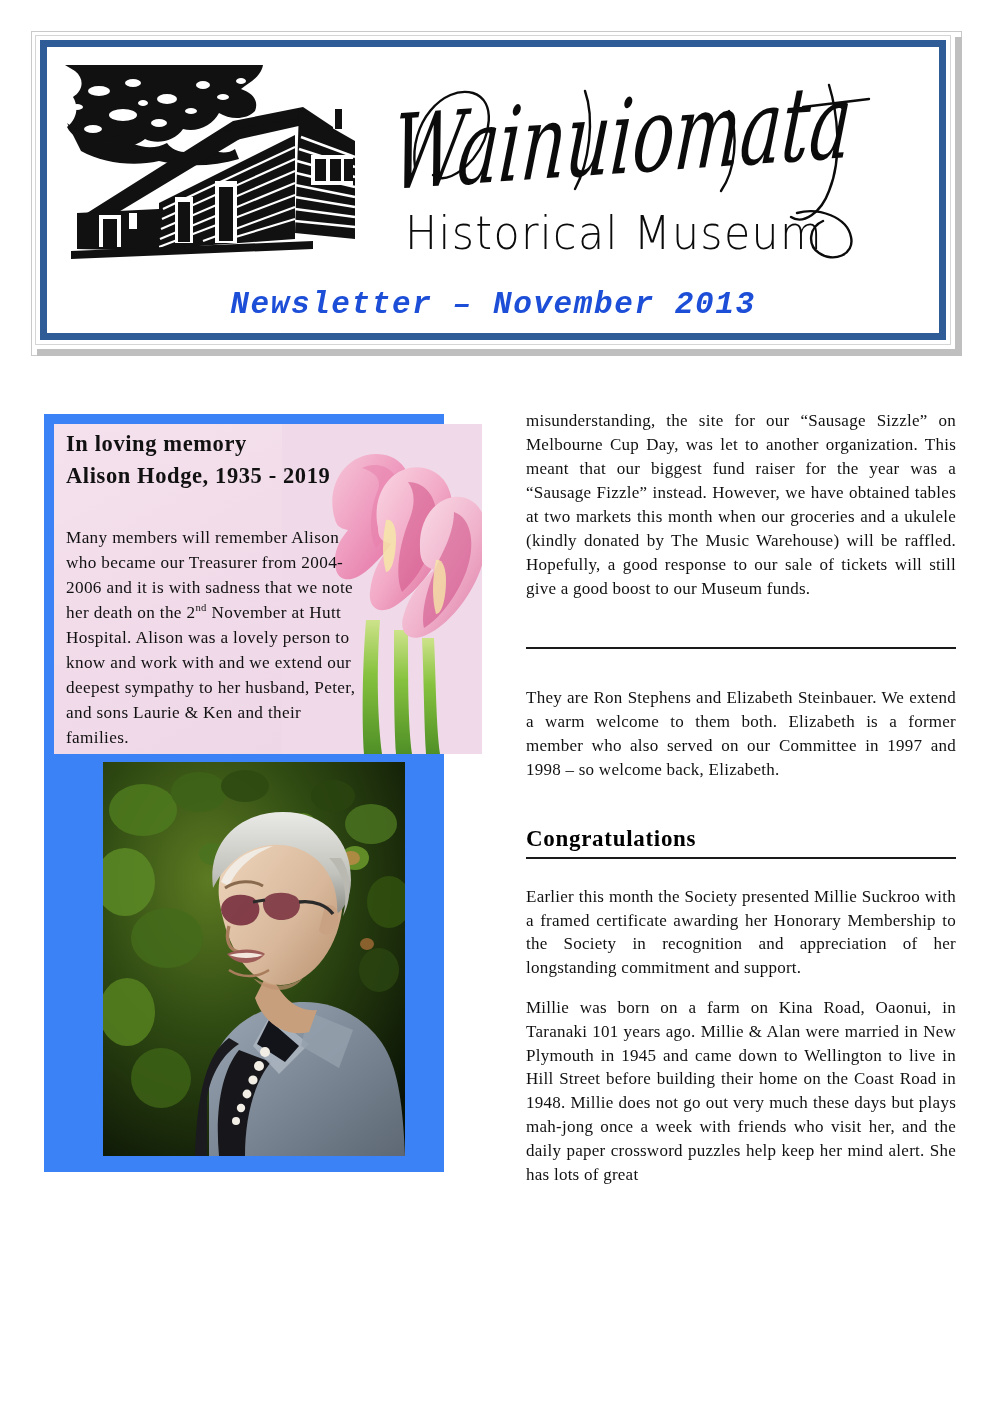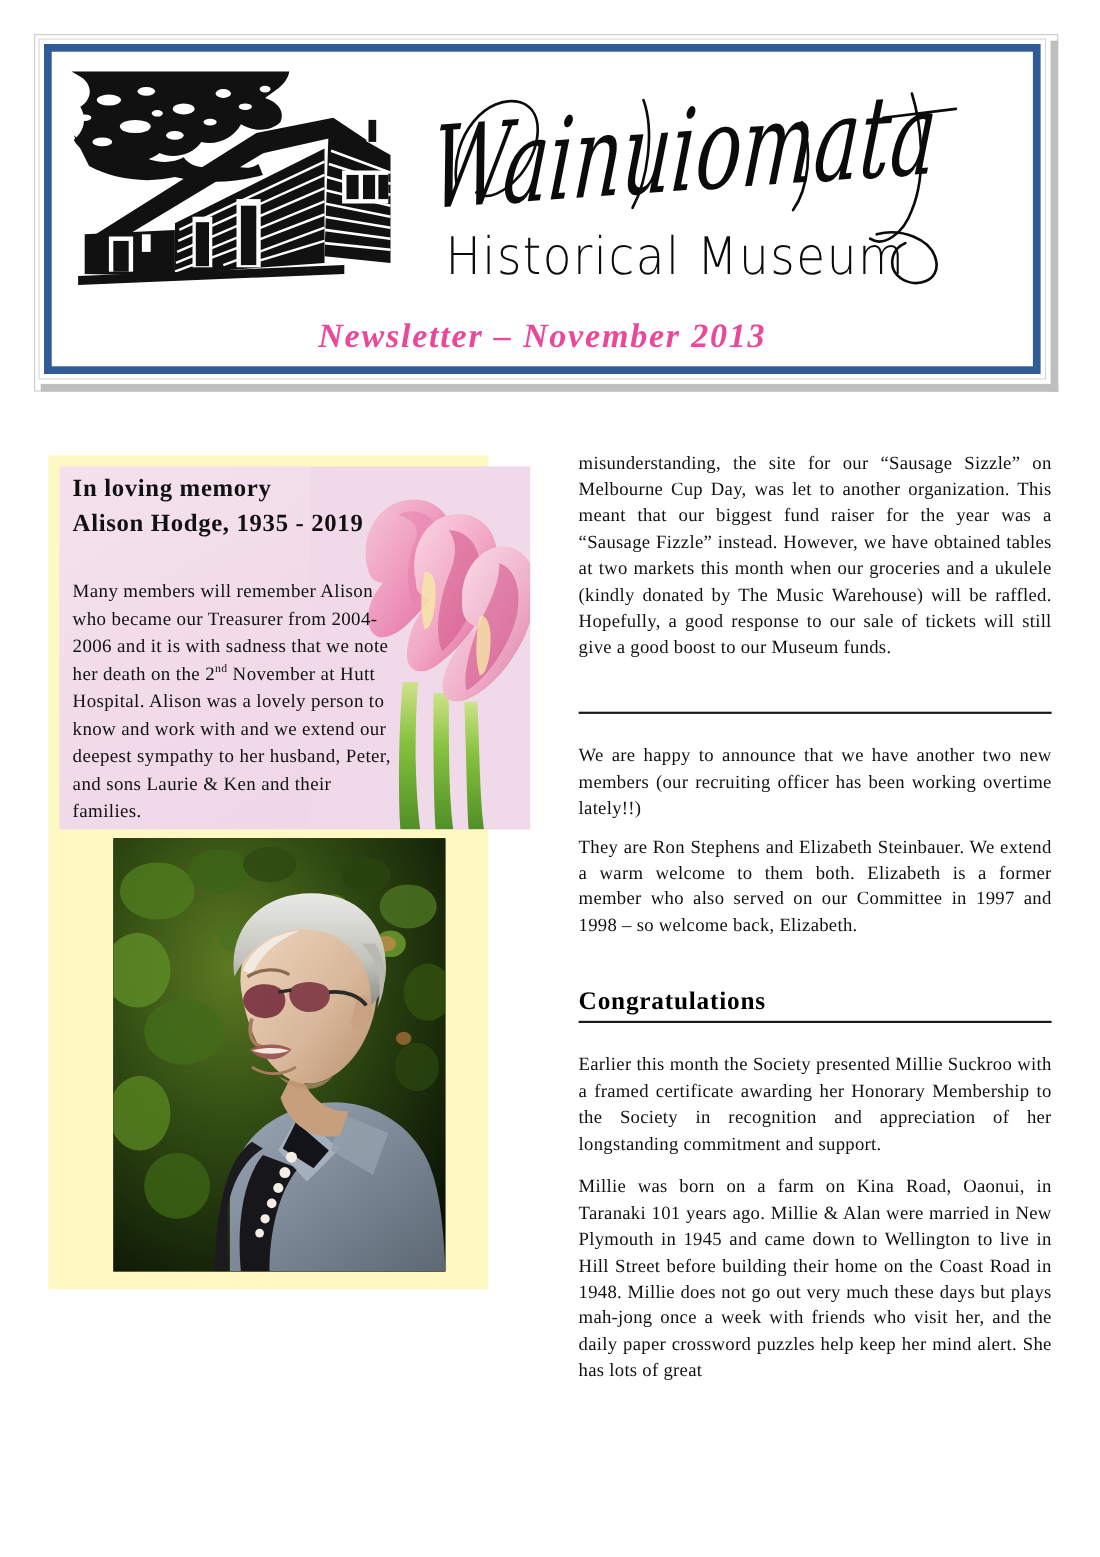--- a/index.html
+++ b/index.html
@@ -86,26 +86,26 @@
     height: 200px;
   }
   .wordmark svg { display: block; width: 100%; height: 100%; }
 
   .issue-line {
     position: absolute;
     left: 0;
     right: 0;
     top: 238px;
     text-align: center;
-    font-family: Liberation Serif, serif;
+    font-family: Liberation Mono, monospace;
     font-weight: bold;
     font-style: italic;
     font-size: 31px;
     letter-spacing: 1.6px;
-    color: #ec4899;
+    color: #1d4ed8;
     white-space: nowrap;
   }
 
   
   .col-left {
     position: absolute;
     left: 44px;
     top: 414px;
     width: 440px;
   }
@@ -114,21 +114,21 @@
     left: 526px;
     top: 409px;
     width: 430px;
   }
 
   
   .memorial-panel {
     position: relative;
     width: 400px;
     height: 758px;
-    background: #fef9c3;
+    background: #3b82f6;
   }
   .memorial-art {
     position: absolute;
     left: 10px;
     top: 10px;
     width: 428px;
     height: 330px;
     overflow: hidden;
     background: linear-gradient(150deg, #f5e1ed 0%, #f2dcea 35%, #efd8e8 70%, #ecd6e6 100%);
   }
@@ -466,21 +466,20 @@
 <div class="col-right">
 
   <div class="r-lead">misunderstanding, the site for our “Sausage Sizzle” on Melbourne Cup Day, was let to another organization.   This meant that our biggest fund raiser for the year was a “Sausage Fizzle” instead.   However, we have obtained tables at two markets this month when our groceries and a ukulele (kindly donated by The Music Warehouse) will be raffled.   Hopefully, a good response to our sale of tickets will still give a good boost to our Museum funds.</div>
 
   <div class="gap-a"></div>
 
   <div class="section">
     <div class="section-rule"></div>
     <div class="gap-b"></div>
     <div class="section-body">
-      <p>We are happy to announce that we have another two new members (our recruiting officer has been working overtime lately!!)</p>
       <p style="margin-top:11px">They are Ron Stephens and Elizabeth Steinbauer.   We extend a warm welcome to them both. Elizabeth is a former member who also served on our Committee in 1997 and 1998 – so welcome back, Elizabeth.</p>
     </div>
   </div>
 
   <div class="gap-c"></div>
 
   <div class="section">
     <div class="section-title">Congratulations</div>
     <div class="section-rule"></div>
     <div class="gap-b"></div>

